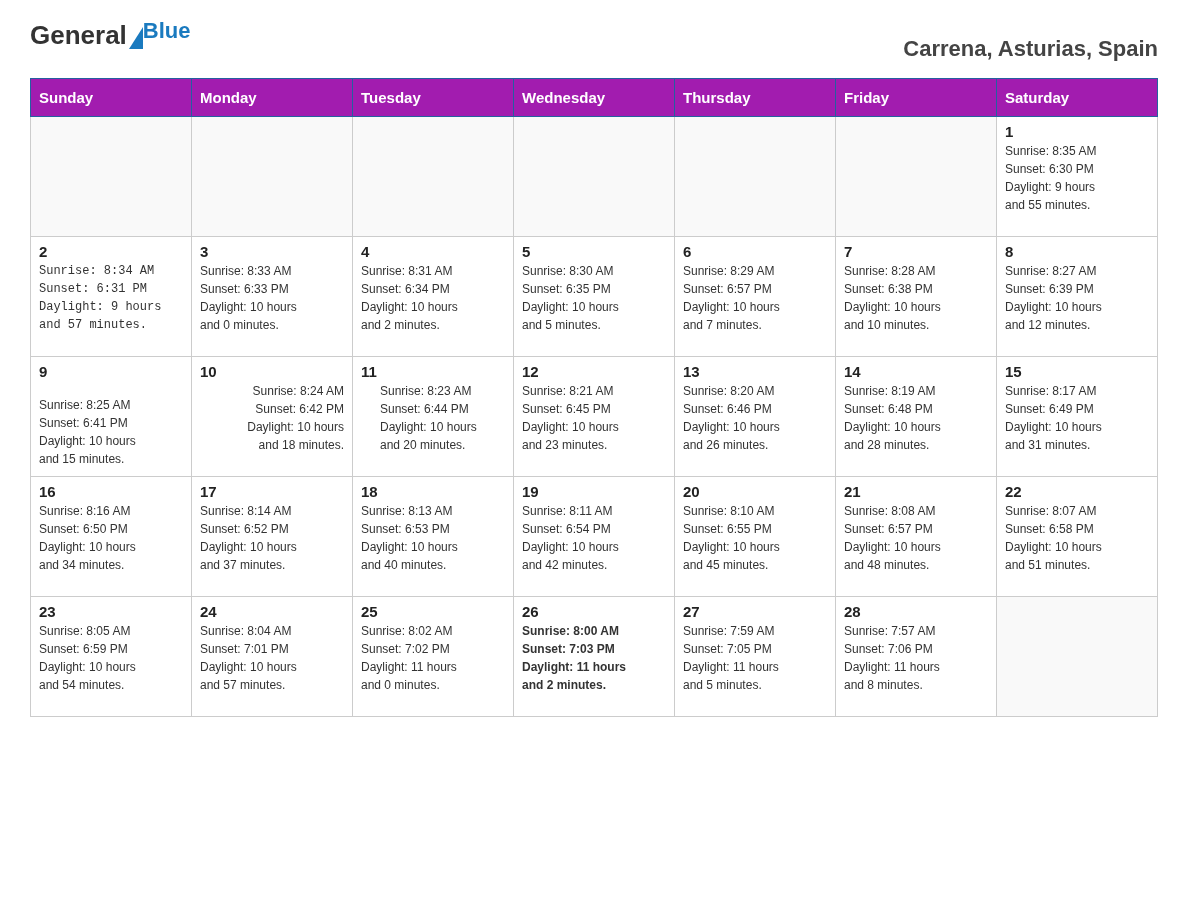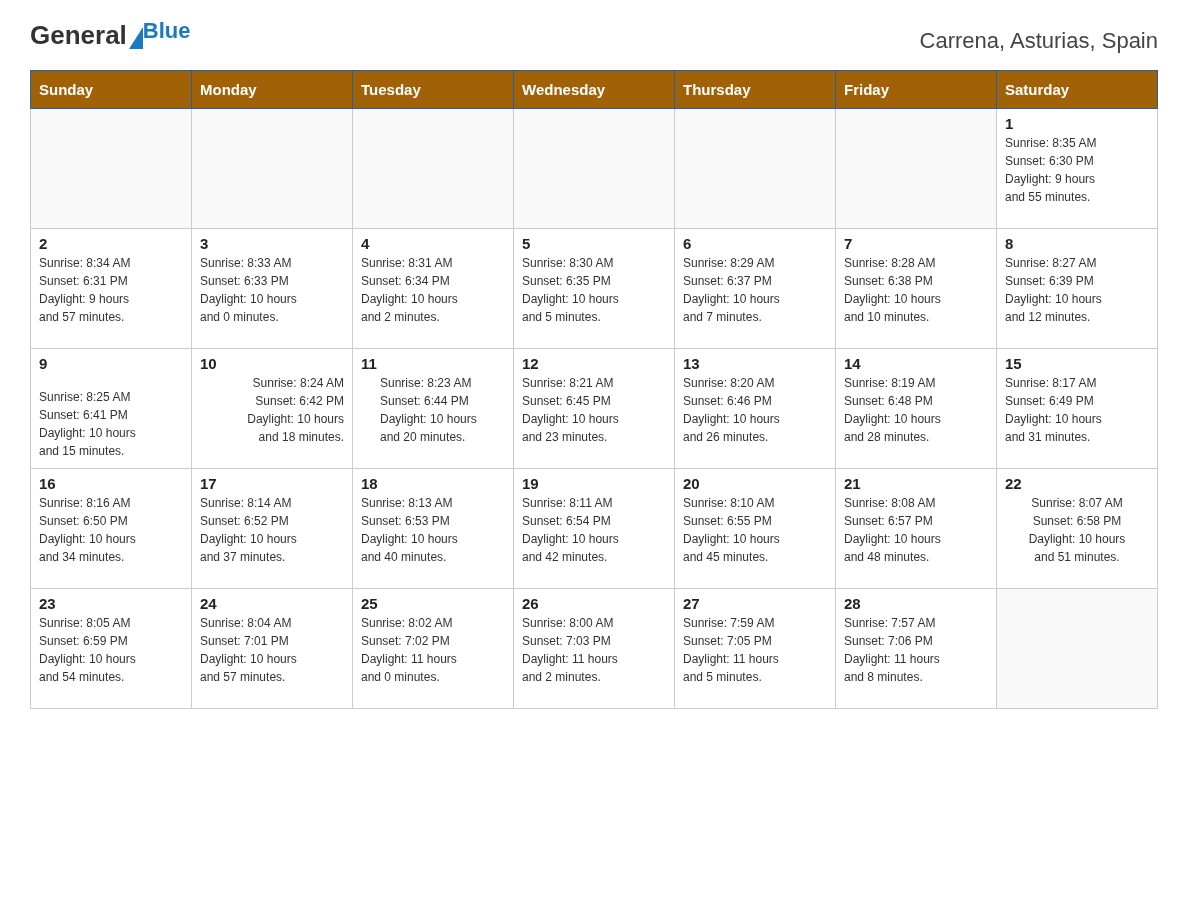--- a/index.html
+++ b/index.html
@@ -49,31 +49,31 @@
       text-align: right;
     }
     .title-block h1 {
       font-size: 52px;
       font-weight: bold;
       color: #222;
       line-height: 1.1;
     }
     .title-block h2 {
       font-size: 22px;
-      font-weight: normal;
+      font-weight: bold;
       color: #444;
-      margin-top: 8px;
+      margin-top: 16px;
     }
     .calendar {
       width: 100%;
       border-collapse: collapse;
       border: 1px solid #ccc;
     }
     .calendar th {
-      background-color: #a16207;
+      background-color: #a21caf;
       color: #fff;
       font-size: 15px;
       font-weight: bold;
       padding: 10px 8px;
       text-align: left;
       border: 1px solid #2560a0;
     }
     .calendar td {
       vertical-align: top;
       border: 1px solid #ccc;
@@ -142,21 +142,21 @@
           <span class="day-num">1</span>
           <div class="day-info" style="white-space: pre-line;">Sunrise: 8:35 AM
 Sunset: 6:30 PM
 Daylight: 9 hours
 and 55 minutes.</div>
         </td>
       </tr>
       <tr>
         <td>
           <span class="day-num">2</span>
-          <div class="day-info" style="white-space: pre-line;">Sunrise: 8:34 AM
+          <div class="day-info" style="white-space: pre-line; font-family: Liberation Mono, monospace;">Sunrise: 8:34 AM
 Sunset: 6:31 PM
 Daylight: 9 hours
 and 57 minutes.</div>
         </td>
         <td>
           <span class="day-num">3</span>
           <div class="day-info" style="white-space: pre-line;">Sunrise: 8:33 AM
 Sunset: 6:33 PM
 Daylight: 10 hours
 and 0 minutes.</div>
@@ -171,21 +171,21 @@
         <td>
           <span class="day-num">5</span>
           <div class="day-info" style="white-space: pre-line;">Sunrise: 8:30 AM
 Sunset: 6:35 PM
 Daylight: 10 hours
 and 5 minutes.</div>
         </td>
         <td>
           <span class="day-num">6</span>
           <div class="day-info" style="white-space: pre-line;">Sunrise: 8:29 AM
-Sunset: 6:37 PM
+Sunset: 6:57 PM
 Daylight: 10 hours
 and 7 minutes.</div>
         </td>
         <td>
           <span class="day-num">7</span>
           <div class="day-info" style="white-space: pre-line;">Sunrise: 8:28 AM
 Sunset: 6:38 PM
 Daylight: 10 hours
 and 10 minutes.</div>
         </td>
@@ -286,21 +286,21 @@
         </td>
         <td>
           <span class="day-num">21</span>
           <div class="day-info" style="white-space: pre-line;">Sunrise: 8:08 AM
 Sunset: 6:57 PM
 Daylight: 10 hours
 and 48 minutes.</div>
         </td>
         <td>
           <span class="day-num">22</span>
-          <div class="day-info" style="white-space: pre-line; text-align: center;">Sunrise: 8:07 AM
+          <div class="day-info" style="white-space: pre-line;">Sunrise: 8:07 AM
 Sunset: 6:58 PM
 Daylight: 10 hours
 and 51 minutes.</div>
         </td>
       </tr>
       <tr>
         <td>
           <span class="day-num">23</span>
           <div class="day-info" style="white-space: pre-line;">Sunrise: 8:05 AM
 Sunset: 6:59 PM
@@ -316,21 +316,21 @@
         </td>
         <td>
           <span class="day-num">25</span>
           <div class="day-info" style="white-space: pre-line;">Sunrise: 8:02 AM
 Sunset: 7:02 PM
 Daylight: 11 hours
 and 0 minutes.</div>
         </td>
         <td>
           <span class="day-num">26</span>
-          <div class="day-info" style="white-space: pre-line;">Sunrise: 8:00 AM
+          <div class="day-info" style="white-space: pre-line; font-weight: bold;">Sunrise: 8:00 AM
 Sunset: 7:03 PM
 Daylight: 11 hours
 and 2 minutes.</div>
         </td>
         <td>
           <span class="day-num">27</span>
           <div class="day-info" style="white-space: pre-line;">Sunrise: 7:59 AM
 Sunset: 7:05 PM
 Daylight: 11 hours
 and 5 minutes.</div>

